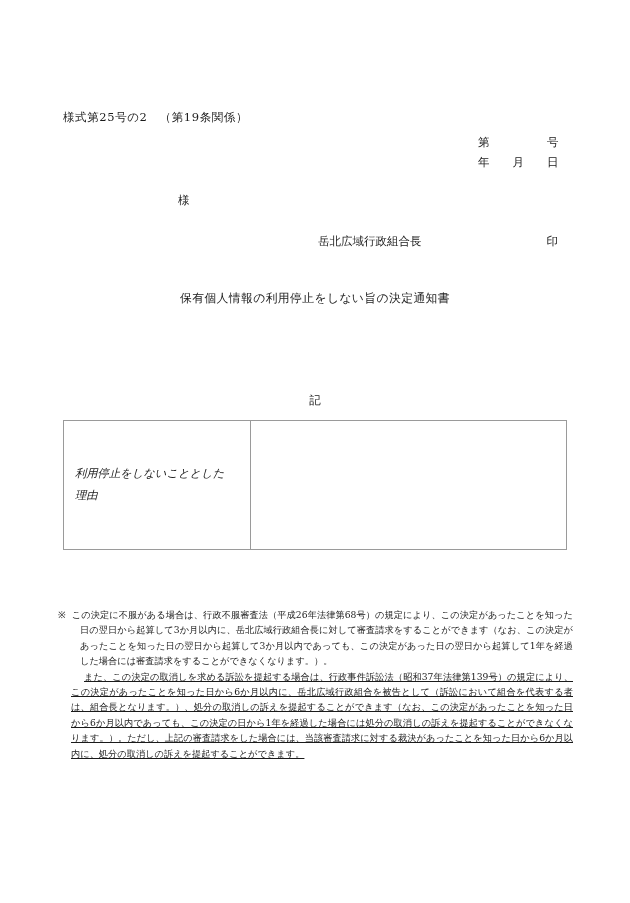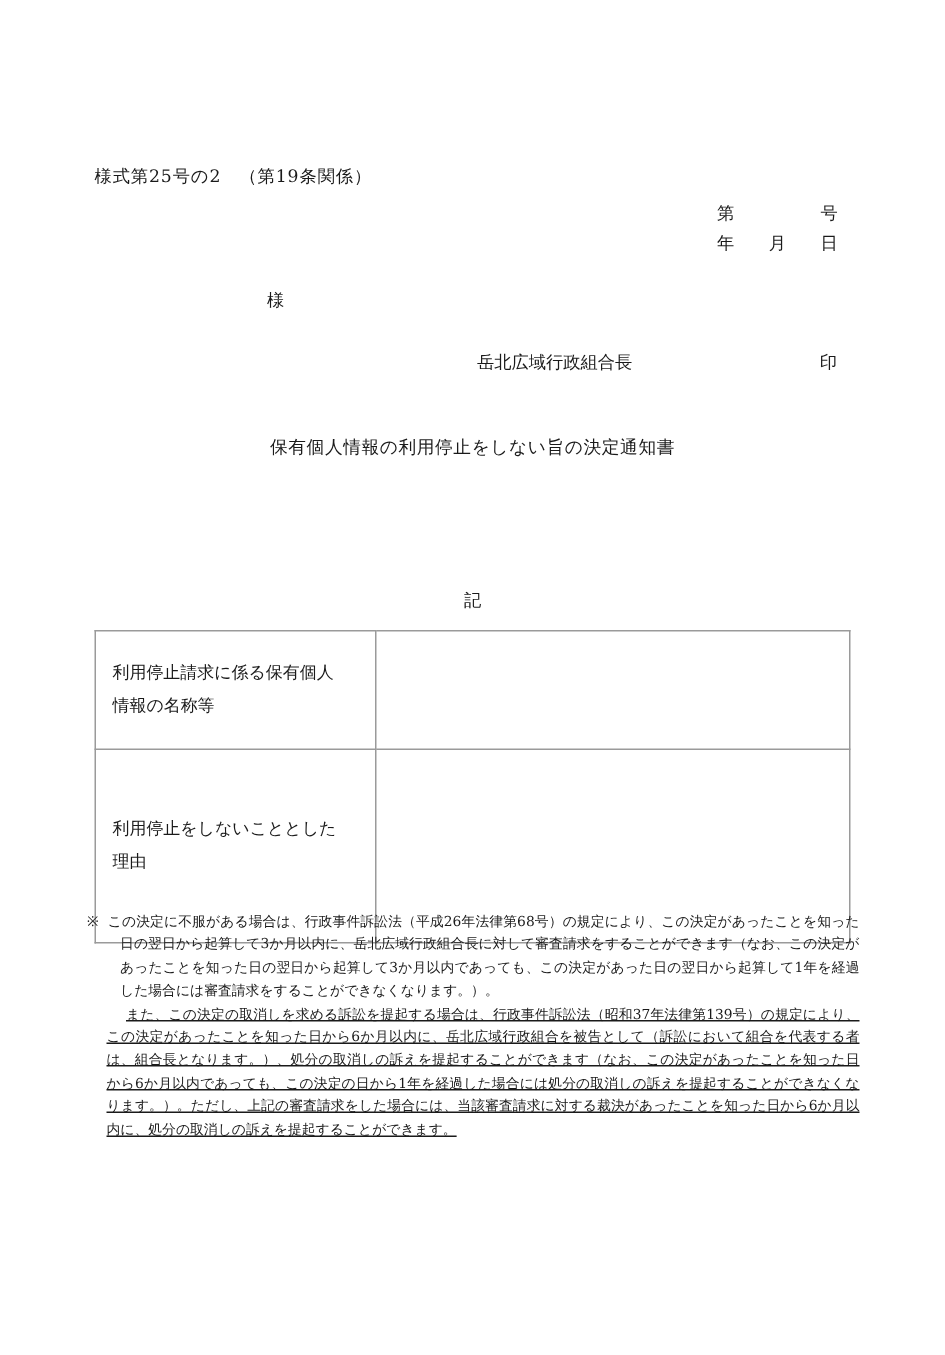--- a/index.html
+++ b/index.html
@@ -114,21 +114,21 @@
     padding: 8px 10px 8px 11px;
     font-size: 11.3px;
     line-height: 22px;
   }
   .info-table td.value-cell {
     padding: 6px 8px;
     font-size: 11.3px;
     line-height: 21px;
   }
   .row-1 td { height: 62px; }
-  .row-2 td { height: 112px; }
+  .row-2 td { height: 112px; font-style: italic; }
   .label-text { display: block; white-space: pre-line; }
 
   
   .footnote {
     left: 58px;
     top: 559px;
     width: 515px;
     font-size: 9.2px;
     line-height: 15.4px;
     letter-spacing: 0.02px;
@@ -169,39 +169,30 @@
   <div class="abs issuer">
     <span>岳北広域行政組合長</span>
     <span class="seal">印</span>
   </div>
 
 
   <div class="abs ki-mark">記</div>
 
   <table class="abs info-table">
     <tbody>
-      <tr class="row-1">
-        <td class="label-cell">
-          <span class="label-text">利用停止請求に係る保有個人
-情報の名称等</span>
-        </td>
-        <td class="value-cell">
-          <span class="label-text"></span>
-        </td>
-      </tr>
       <tr class="row-2">
         <td class="label-cell">
           <span class="label-text">利用停止をしないこととした
 理由</span>
         </td>
         <td class="value-cell">
           <span class="label-text"></span>
         </td>
       </tr>
     </tbody>
   </table>
 
   <div class="abs footnote">
-    <span class="fn-para p1"><span class="fn-marker">※</span><span>この決定に不服がある場合は、行政事件訴訟法（平成26年法律第68号）の規定により、この決定があったことを知った日の翌日から起算して3か月以内に、岳北広域行政組合長に対して審査請求をすることができます（なお、この決定があったことを知った日の翌日から起算して3か月以内であっても、この決定があった日の翌日から起算して1年を経過した場合には審査請求をすることができなくなります。）。</span></span>
+    <span class="fn-para p1"><span class="fn-marker">※</span><span>この決定に不服がある場合は、行政不服審査法（平成26年法律第68号）の規定により、この決定があったことを知った日の翌日から起算して3か月以内に、岳北広域行政組合長に対して審査請求をすることができます（なお、この決定があったことを知った日の翌日から起算して3か月以内であっても、この決定があった日の翌日から起算して1年を経過した場合には審査請求をすることができなくなります。）。</span></span>
     <span class="fn-para p2">また、この決定の取消しを求める訴訟を提起する場合は、行政事件訴訟法（昭和37年法律第139号）の規定により、この決定があったことを知った日から6か月以内に、岳北広域行政組合を被告として（訴訟において組合を代表する者は、組合長となります。）、処分の取消しの訴えを提起することができます（なお、この決定があったことを知った日から6か月以内であっても、この決定の日から1年を経過した場合には処分の取消しの訴えを提起することができなくなります。）。ただし、上記の審査請求をした場合には、当該審査請求に対する裁決があったことを知った日から6か月以内に、処分の取消しの訴えを提起することができます。</span>
   </div>
 
 </div>
 
 </body></html>

